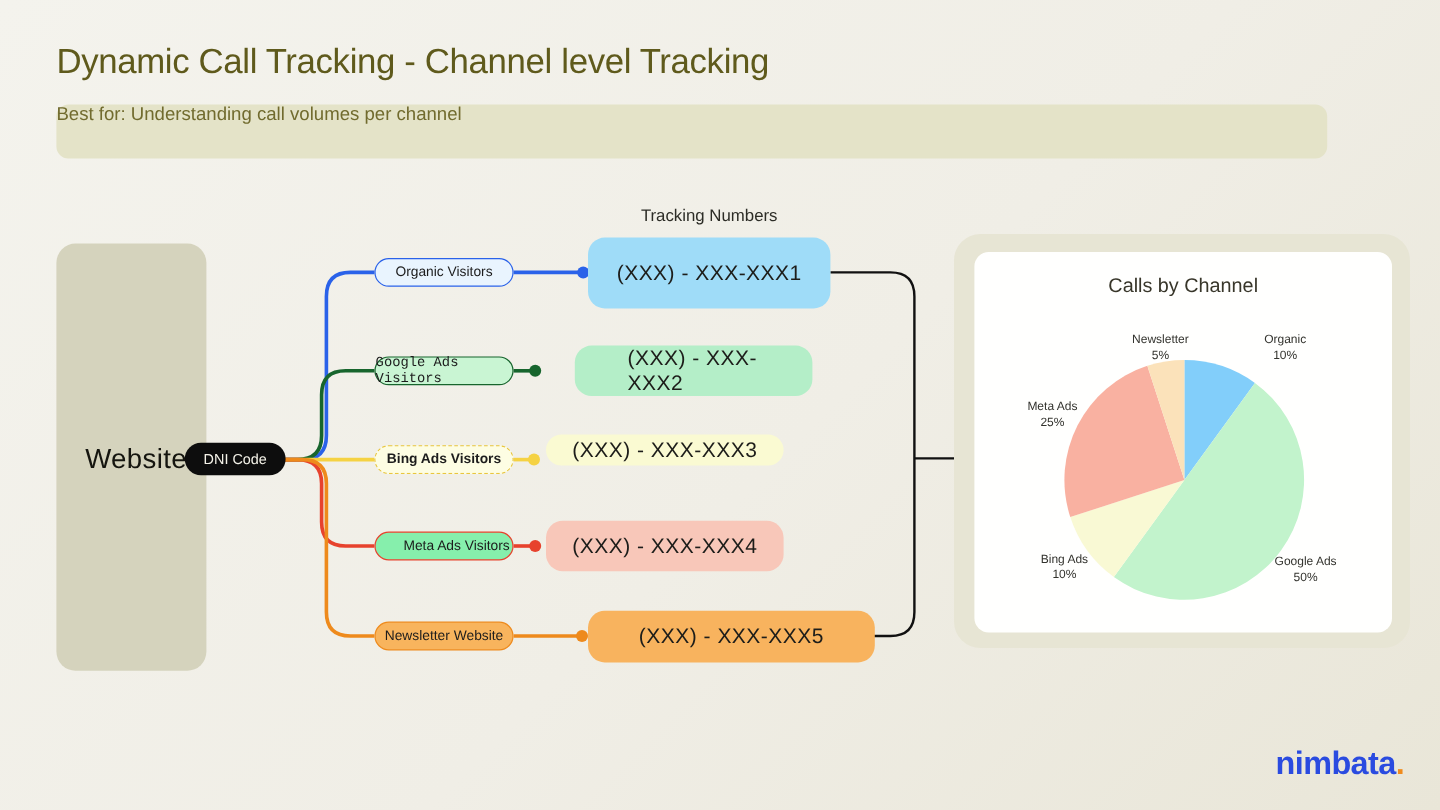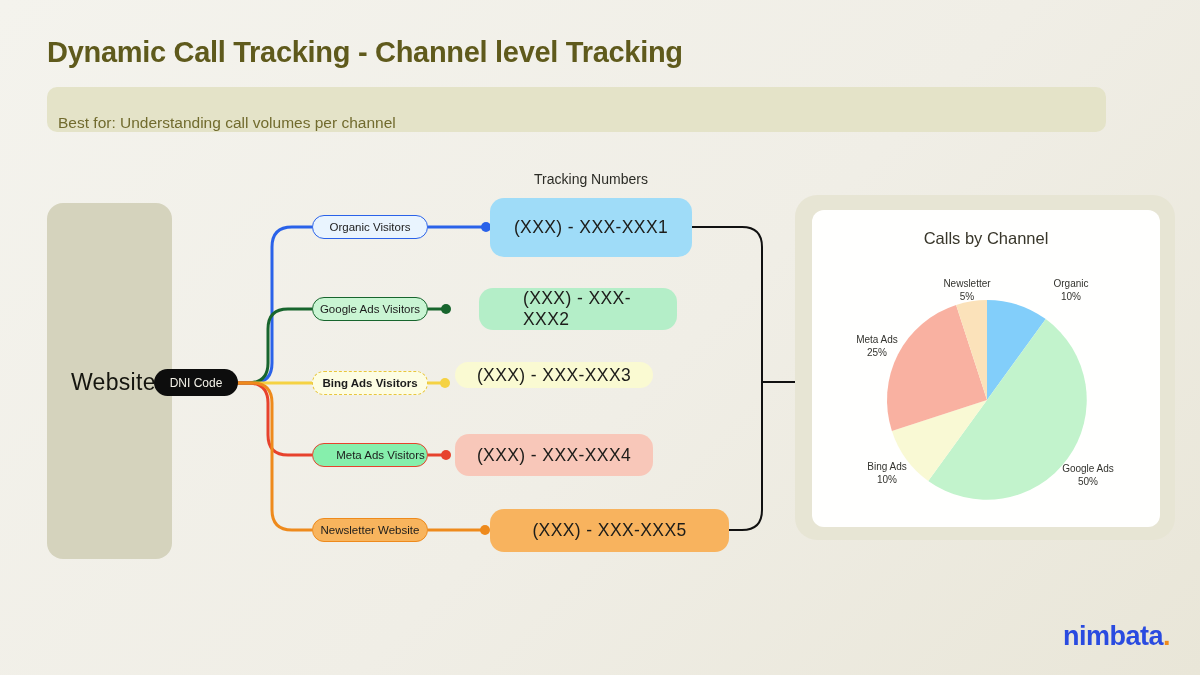--- a/index.html
+++ b/index.html
@@ -6,27 +6,27 @@
   html,body { width:1200px; height:675px; }
   body {
     font-family:"Liberation Sans","DejaVu Sans",sans-serif;
     position:relative; overflow:hidden;
     background:linear-gradient(135deg,#f4f3ed 0%,#f0eee6 55%,#e9e6d8 100%);
   }
   .abs { position:absolute; }
 
   
   .page-title {
-    left:47px; top:36px; font-size:29px; font-weight:700;
+    left:47px; top:36px; font-size:29px; font-weight:400;
     color:#5f5a1c; letter-spacing:-0.3px;
   }
   .subtitle-bar {
     left:47px; top:87px; width:1059px; height:45px;
     background:#e4e3c8; border-radius:10px;
-    display:flex; align-items:flex-end; padding-left:11px;
+    display:flex; align-items:flex-start; 
   }
   .subtitle-text { font-size:15.5px; color:#716b2e; }
 
   
   .website-box {
     left:47px; top:203px; width:125px; height:356px;
     background:#d5d3bd; border-radius:16px;
   }
   .website-label {
     left:71px; top:369px; font-size:23px; color:#15150f; font-weight:500;
@@ -40,21 +40,21 @@
   .dni-pill span { color:#f4f2e8; font-size:12px; }
 
   svg.layer { position:absolute; left:0; top:0; z-index:1; pointer-events:none; }
 
   .visitor-pill {
     left:312px; width:116px; height:24px; border-radius:12px; z-index:2;
     display:flex; align-items:center; justify-content:center;
     font-size:11.5px; color:#1c1c1c;
   }
   .pill-1 { top:215px; background:#e9f4fe; border:1.5px solid #2a62e9; }
-  .pill-2 { top:297px; background:#c9f5d3; border:1.5px solid #17652d; }
+  .pill-2 { top:297px; background:#c9f5d3; border:1.5px solid #17652d;font-family:Liberation Mono, monospace; }
   .pill-3 { top:371px; background:#fdfde3; border:1.5px dashed #e9c63e;font-weight:bold; }
   .pill-4 { top:443px; background:#86efac; border:1.5px solid #e7422d;padding-left:21px; }
   .pill-5 { top:518px; background:#f8b45d; border:1.5px solid #ee8a1c; }
 
   .tracking-header {
     left:490px; top:171px; width:202px; text-align:center;
     font-size:14px; color:#2c2c26;
   }
   .number-box {
     border-radius:14px; z-index:2;

